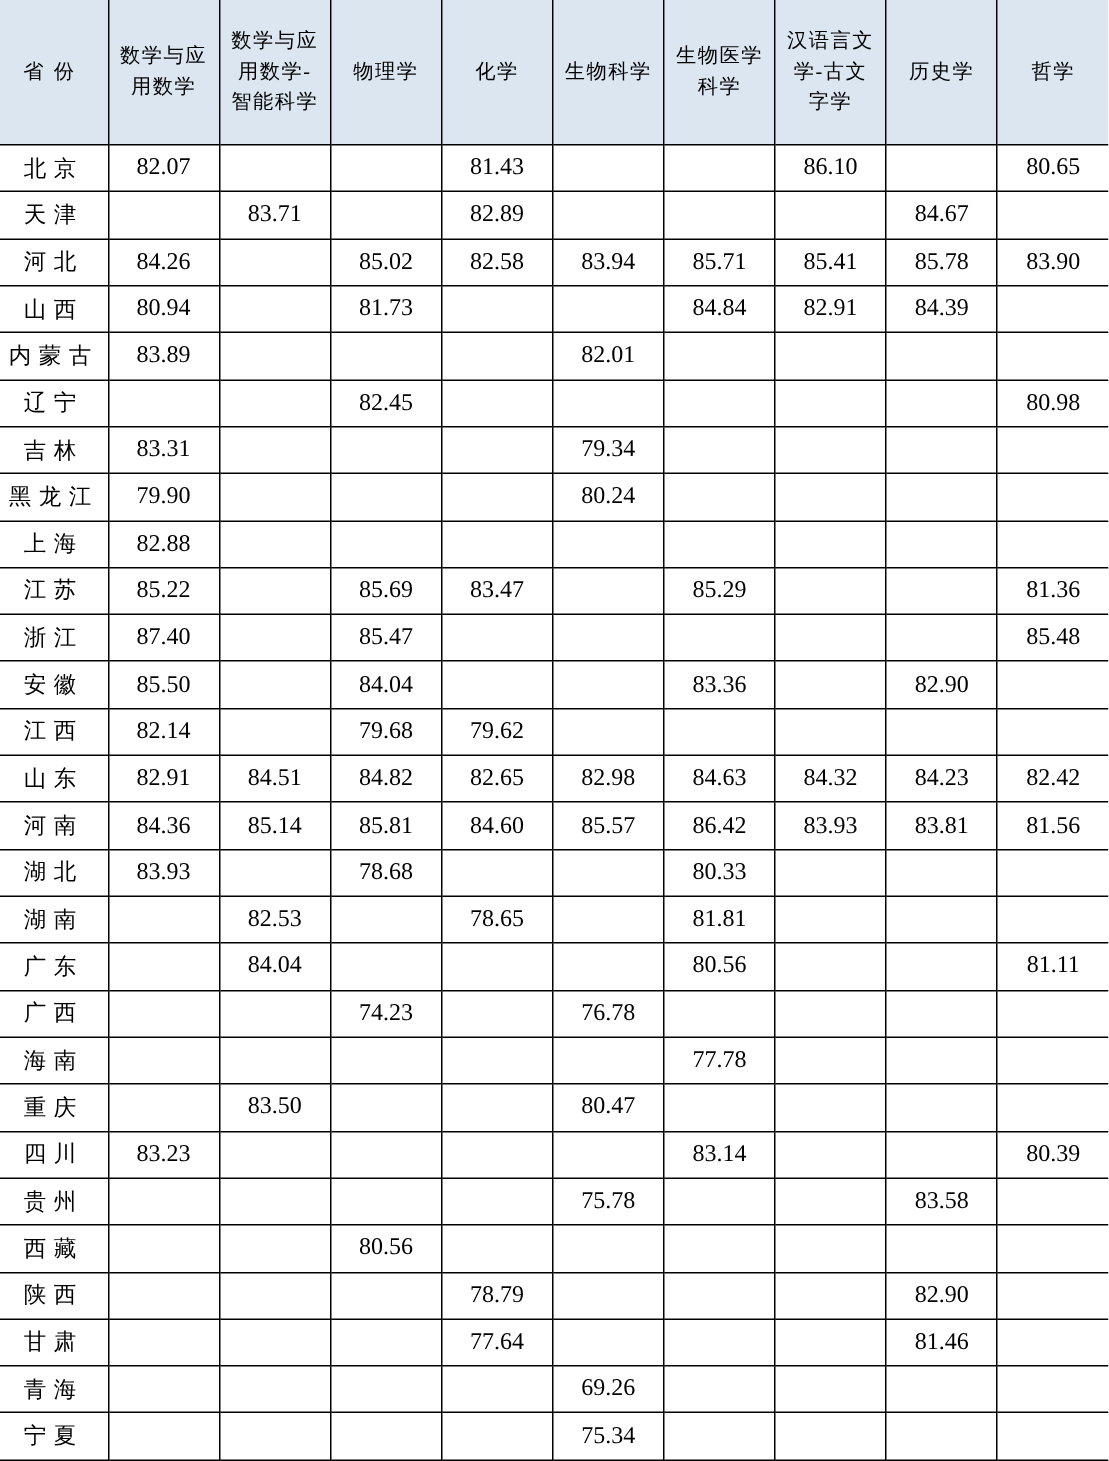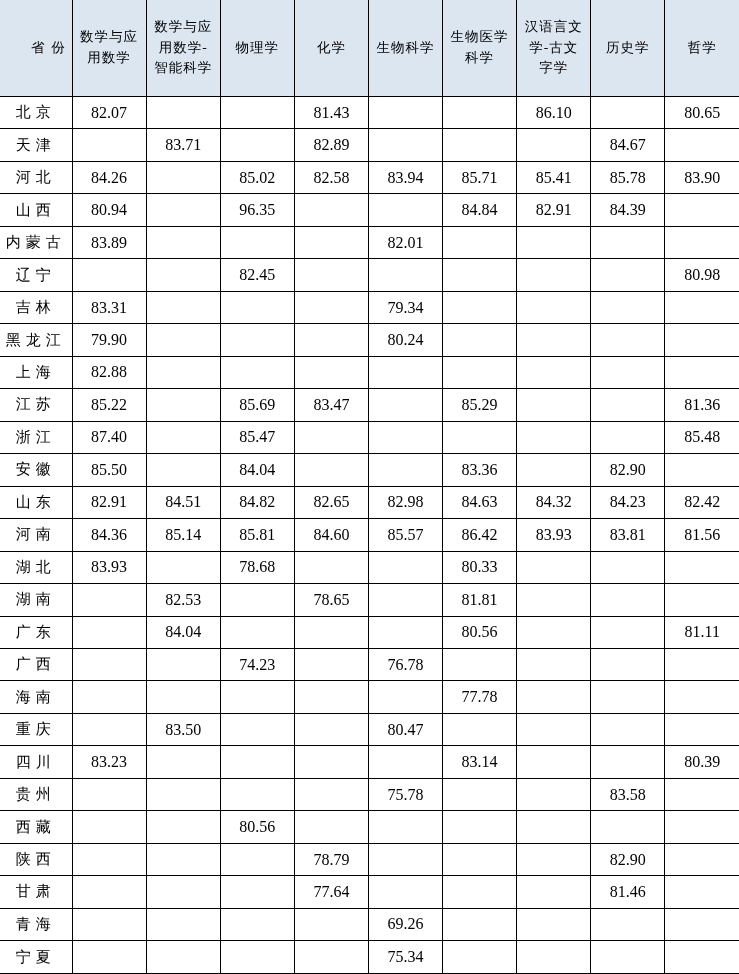--- a/index.html
+++ b/index.html
@@ -43,21 +43,20 @@
     font-weight: normal;
     font-size: 13.5px;
     line-height: 1.55;
     letter-spacing: 1px;
     padding: 0 5px;
     word-break: break-all;
   }
   thead th.province-header {
     letter-spacing: 0.5em;
     padding: 0;
-    text-align: right;
   }
   tbody tr { height: 28.3px; font-family: Liberation Serif, serif; }
   tbody td {
     font-size: 16px;
     white-space: nowrap;
   }
   tbody td.province {
     font-size: 15px;
     letter-spacing: 5px;
   }
@@ -127,21 +126,21 @@
           <td>83.94</td>
           <td>85.71</td>
           <td>85.41</td>
           <td>85.78</td>
           <td>83.90</td>
         </tr>
         <tr>
           <td class="province">山西</td>
           <td>80.94</td>
           <td></td>
-          <td>96.35</td>
+          <td>81.73</td>
           <td></td>
           <td></td>
           <td>84.84</td>
           <td>82.91</td>
           <td>84.39</td>
           <td></td>
         </tr>
         <tr>
           <td class="province">内蒙古</td>
           <td>83.89</td>
@@ -229,20 +228,32 @@
         <tr>
           <td class="province">安徽</td>
           <td>85.50</td>
           <td></td>
           <td>84.04</td>
           <td></td>
           <td></td>
           <td>83.36</td>
           <td></td>
           <td>82.90</td>
+          <td></td>
+        </tr>
+        <tr>
+          <td class="province">江西</td>
+          <td>82.14</td>
+          <td></td>
+          <td>79.68</td>
+          <td>79.62</td>
+          <td></td>
+          <td></td>
+          <td></td>
+          <td></td>
           <td></td>
         </tr>
         <tr>
           <td class="province">山东</td>
           <td>82.91</td>
           <td>84.51</td>
           <td>84.82</td>
           <td>82.65</td>
           <td>82.98</td>
           <td>84.63</td>

